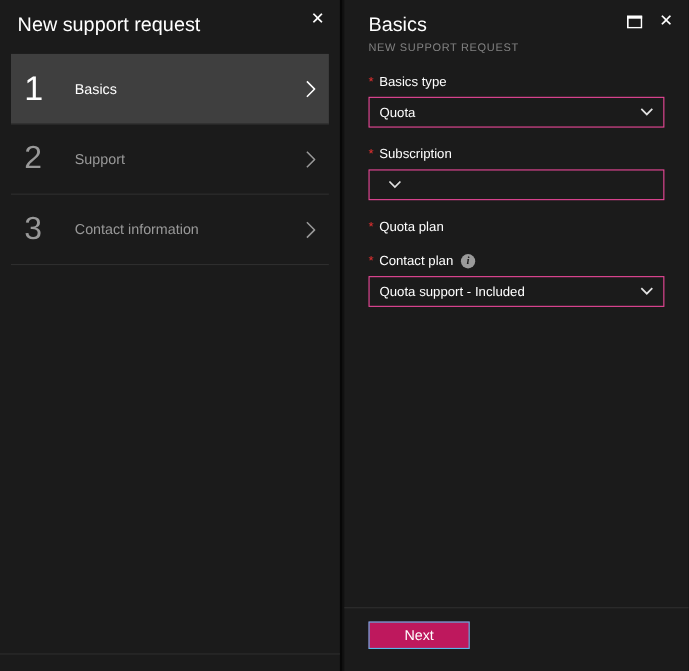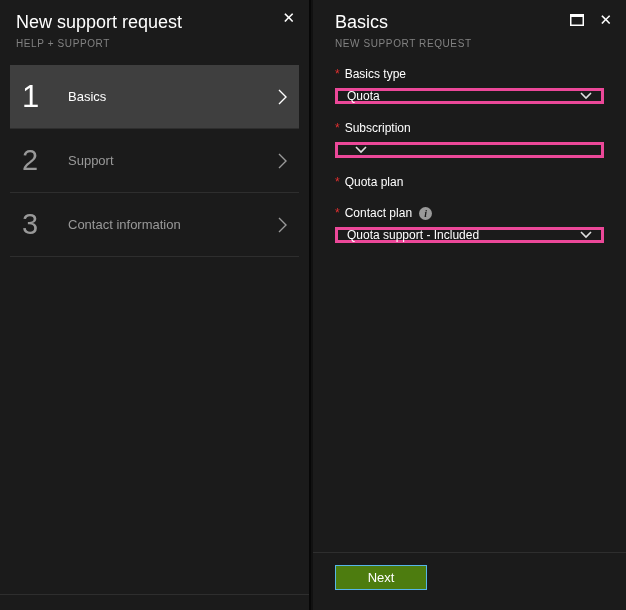--- a/index.html
+++ b/index.html
@@ -59,42 +59,41 @@
   .field { margin-bottom: 17px; }
   .field-label { font-size: 12px; color: #ffffff; margin-bottom: 7px; display: flex; align-items: center; }
   .req { color: #e03030; margin-right: 5px; font-size: 12px; }
   .info-circle {
     display: inline-block; width: 13px; height: 13px; margin-left: 7px;
     border-radius: 50%; background: #9a9a9a; color: #1b1b1b;
     font-size: 10px; line-height: 13px; text-align: center;
     font-weight: bold; font-style: italic; font-family: "Liberation Serif", serif;
   }
   .selectbox {
-    height: 16px; border: 3px solid #ec4899; background: transparent;
+    height: 28px; border: 1px solid #ec4899; background: transparent;
     display: flex; align-items: center; justify-content: space-between;
     padding: 0 9px; font-size: 12px; color: #ffffff; cursor: pointer;
   }
   .selectbox .sel-value { overflow: hidden; white-space: nowrap; }
   .chevron-down { display: flex; align-items: center; color: #e0e0e0; margin-left: 8px; flex: 0 0 auto; }
 
   .rp-footer { border-top: 1px solid #2e2e2e; padding: 12px 22px 20px 22px; }
   .next-button {
     width: 92px; height: 25px;
-    background: #4d7c0f; border: 1px solid #56b7e8;
+    background: #be185d; border: 1px solid #56b7e8;
     color: #ffffff; font-size: 13px; font-family: inherit;
     cursor: pointer;
   }
 </style>
 </head>
 <body>
 
 <div class="left-panel">
   <div class="panel-header">
     <div class="panel-title">New support request</div>
-    <div class="panel-subtitle">HELP + SUPPORT</div>
     <span class="close-x">✕</span>
   </div>
 
   <div class="steps">
     <div class="step selected">
       <span class="step-num">1</span>
       <span class="step-label">Basics</span>
       <span class="chevron-right">
         <svg width="9" height="16" viewBox="0 0 9 16">
             <path d="M1 1l7 7-7 7" fill="none" stroke="currentColor" stroke-width="1.4"></path>

